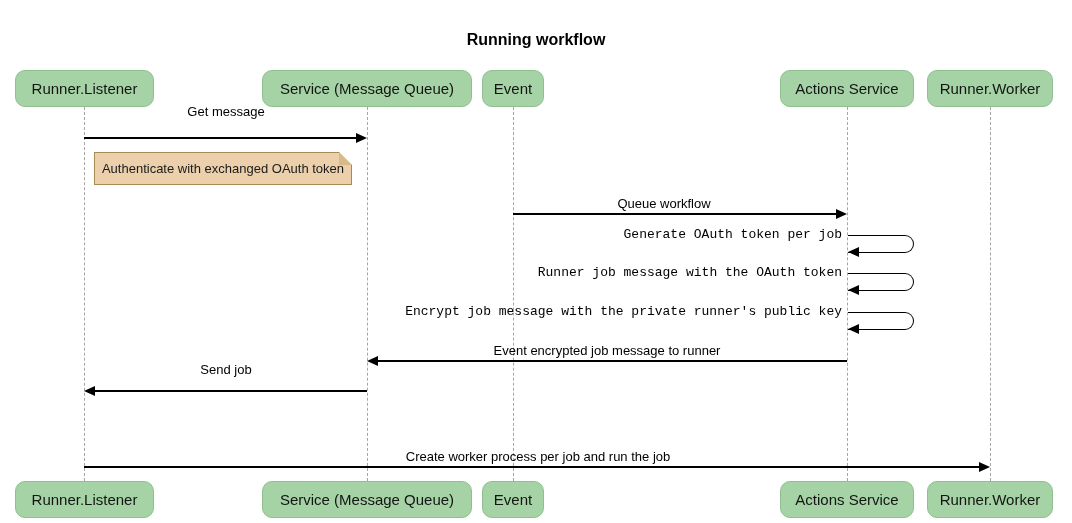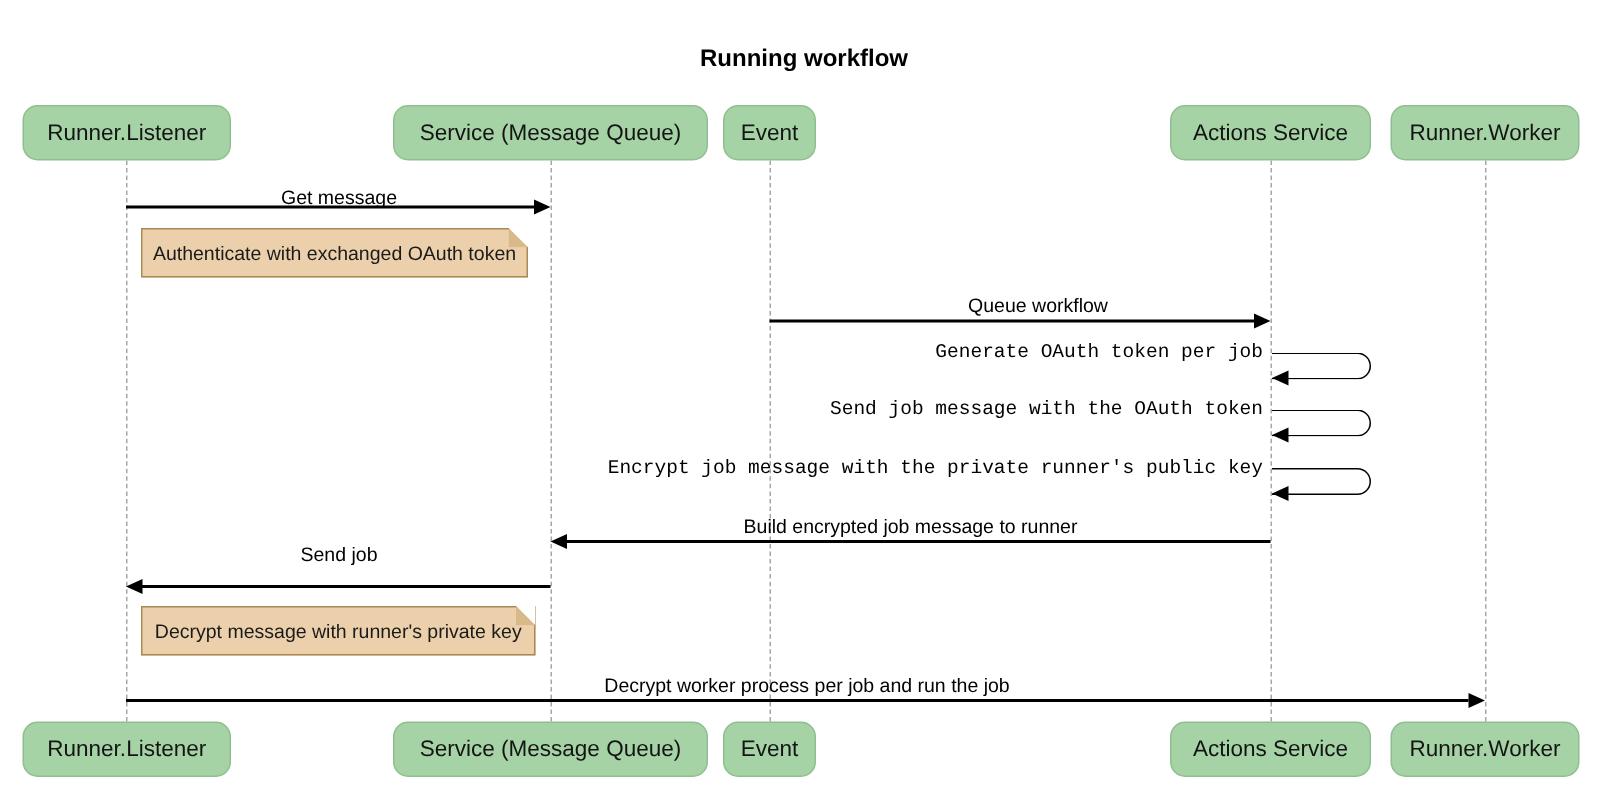--- a/index.html
+++ b/index.html
@@ -78,75 +78,70 @@
   <div class="lifeline" style="left:847px"></div>
   <div class="lifeline" style="left:990px"></div>
 
   <div class="actor" style="left:15px;top:50px;width:139px">Runner.Listener</div>
   <div class="actor" style="left:262px;top:50px;width:210px">Service (Message Queue)</div>
   <div class="actor" style="left:482px;top:50px;width:62px">Event</div>
   <div class="actor" style="left:780px;top:50px;width:134px">Actions Service</div>
   <div class="actor" style="left:927px;top:50px;width:126px">Runner.Worker</div>
 
   <div>
-    <div class="msg-label" style="left:226px;top:104px">Get message</div>
+    <div class="msg-label" style="left:226px;top:84px">Get message</div>
     <div class="msg-line" style="left:84px;top:117px;width:272px"></div>
     <div class="head-r" style="left:356px;top:113px"></div>
   </div>
 
   <div class="note" style="left:94px;top:132px;width:258px;height:33px">
     <span>Authenticate with exchanged OAuth token</span>
     <span class="fold-cut"></span>
     <span class="fold-flap"></span>
   </div>
 
   <div>
-    <div class="msg-label" style="left:692px;top:176px">Queue workflow</div>
+    <div class="msg-label" style="left:664px;top:176px">Queue workflow</div>
     <div class="msg-line" style="left:513px;top:193px;width:323px"></div>
     <div class="head-r" style="left:836px;top:189px"></div>
   </div>
 
   <div>
     <div class="self-label" style="top:207px">Generate OAuth token per job</div>
     <div class="self-loop" style="top:215px"></div>
     <div class="head-l" style="left:848px;top:227px"></div>
   </div>
 
   <div>
-    <div class="self-label" style="top:245px">Send job message with the OAuth token</div>
+    <div class="self-label" style="top:245px">Runner job message with the OAuth token</div>
     <div class="self-loop" style="top:253px"></div>
     <div class="head-l" style="left:848px;top:265px"></div>
   </div>
 
   <div>
     <div class="self-label" style="top:284px">Encrypt job message with the private runner's public key</div>
     <div class="self-loop" style="top:292px"></div>
     <div class="head-l" style="left:848px;top:304px"></div>
   </div>
 
   <div>
-    <div class="msg-label" style="left:607px;top:323px">Build encrypted job message to runner</div>
+    <div class="msg-label" style="left:607px;top:323px">Event encrypted job message to runner</div>
     <div class="head-l" style="left:367px;top:336px"></div>
     <div class="msg-line" style="left:377px;top:340px;width:470px"></div>
   </div>
 
   <div>
     <div class="msg-label" style="left:226px;top:342px">Send job</div>
     <div class="head-l" style="left:84px;top:366px"></div>
     <div class="msg-line" style="left:94px;top:370px;width:273px"></div>
   </div>
 
-  <div class="note" style="left:94px;top:384px;width:263px;height:33px">
-    <span>Decrypt message with runner's private key</span>
-    <span class="fold-cut"></span>
-    <span class="fold-flap"></span>
-  </div>
 
   <div>
-    <div class="msg-label" style="left:538px;top:429px">Decrypt worker process per job and run the job</div>
+    <div class="msg-label" style="left:538px;top:429px">Create worker process per job and run the job</div>
     <div class="msg-line" style="left:84px;top:446px;width:895px"></div>
     <div class="head-r" style="left:979px;top:442px"></div>
   </div>
 
   <div class="actor" style="left:15px;top:461px;width:139px">Runner.Listener</div>
   <div class="actor" style="left:262px;top:461px;width:210px">Service (Message Queue)</div>
   <div class="actor" style="left:482px;top:461px;width:62px">Event</div>
   <div class="actor" style="left:780px;top:461px;width:134px">Actions Service</div>
   <div class="actor" style="left:927px;top:461px;width:126px">Runner.Worker</div>
 

